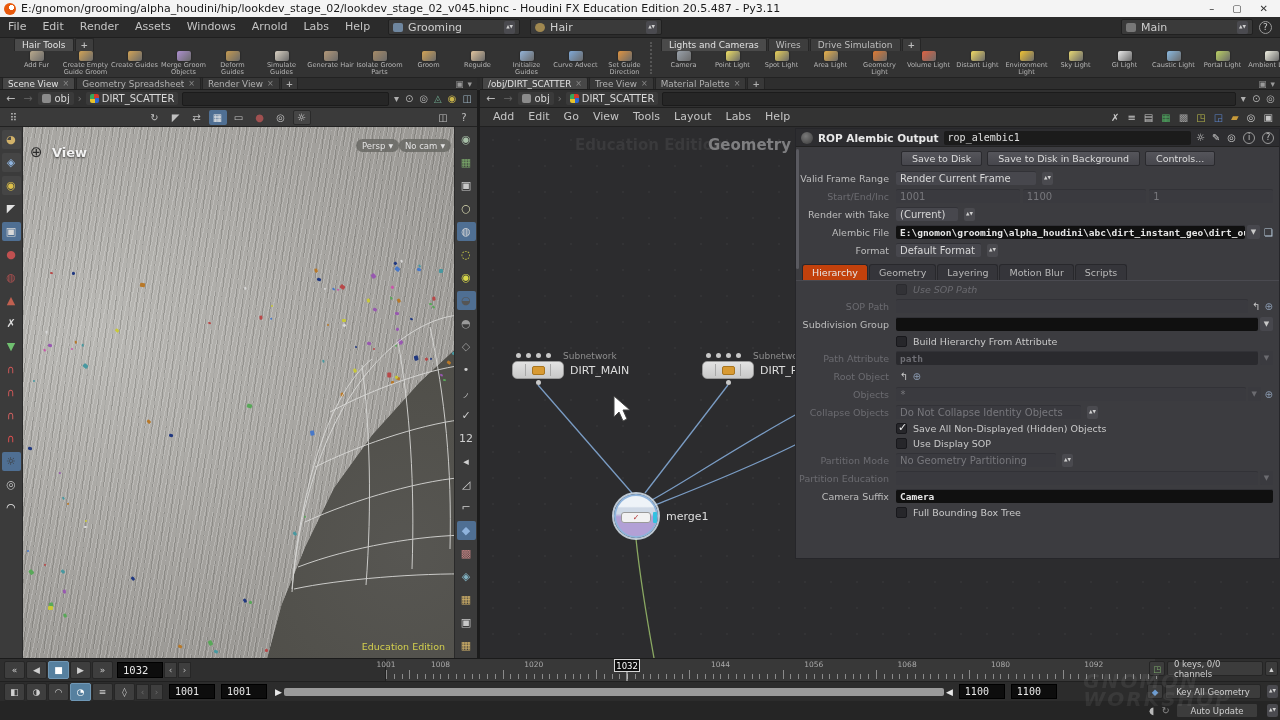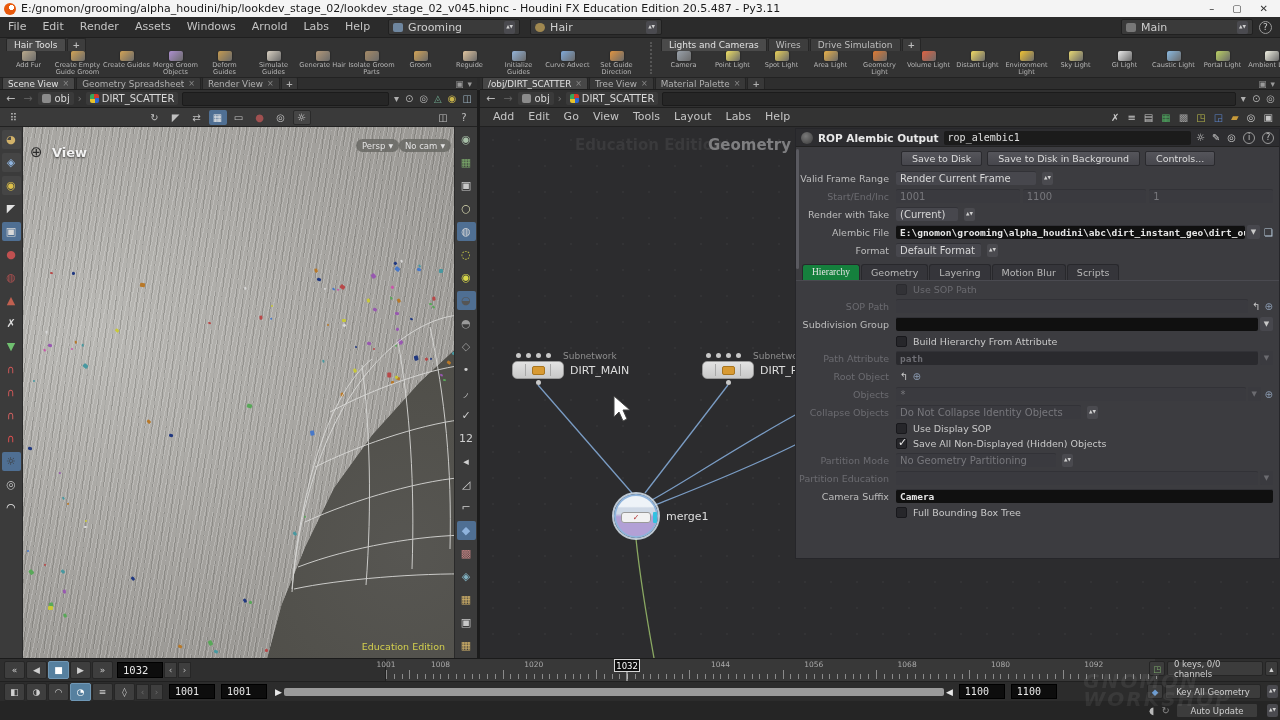--- a/index.html
+++ b/index.html
@@ -123,21 +123,21 @@
   .dda{width:13px;height:14px;background:#47474d;border-radius:2px;display:flex;align-items:center;justify-content:center;font-size:7px;color:#c8c8c8;}
   .prow.dim .dda{color:#6b6b70;background:#3a3a3f;}
   .cb{width:11px;height:11px;background:#26262a;border:1px solid #18181c;border-radius:2px;margin-right:6px;flex:0 0 auto;position:relative;}
   .cb.on::after{content:"✓";position:absolute;left:1px;top:-3px;color:#ececec;font-size:11px;}
   .cb.dim{opacity:.45;}
   .cblabel{color:#c9c9c9;font-size:9.5px;}
   .prow.dim .cblabel{color:#6b6b70;}
   .indent{padding-left:105px;}
   .ptabs{display:flex;gap:1px;padding:3px 0 0 6px;border-bottom:1px solid #4a4a50;margin-top:2px;}
   .ptabb{background:#35353a;color:#b8b8b8;font-size:9.5px;padding:2px 9px;border-radius:3px 3px 0 0;border:1px solid #28282c;border-bottom:none;}
-  .ptabb.on{background:#15803d;color:#e6e6e6;font-family:Liberation Serif, serif;}
+  .ptabb.on{background:#c2410c;color:#e6e6e6;}
   .pscroll{position:absolute;left:0;top:20px;width:3px;height:120px;background:#5a5a60;border-radius:2px;}
 
   
   .playbar{left:0;top:658px;width:1280px;height:62px;background:#2f2f2f;border-top:1px solid #1b1b1b;}
   .prow1{position:absolute;left:0;top:0;width:1280px;height:22px;display:flex;align-items:center;}
   .tbn{width:21px;height:18px;background:#3e3e3e;border:1px solid #262626;border-radius:2px;margin-left:1px;display:flex;align-items:center;justify-content:center;color:#d0d0d0;font-size:9px;}
   .tbn.hl{background:#56809f;border-color:#6f97b5;color:#fff;}
   .framebox{width:46px;height:16px;background:#0d0d0d;border:1px solid #000;color:#e8e8e8;font-family:"DejaVu Sans Mono",monospace;font-size:10.5px;display:flex;align-items:center;padding-left:5px;margin-left:4px;}
   .stepbtn{width:13px;height:16px;background:#3e3e3e;border:1px solid #262626;display:flex;align-items:center;justify-content:center;color:#b8b8b8;font-size:9px;margin-left:1px;}
   .ruler{position:absolute;left:385px;top:0;width:770px;height:22px;background:#383838;border-left:1px solid #222;}
@@ -195,21 +195,21 @@
       <div class="combo" style="margin-left:0;">
         <span class="cico" style="background:#777;"></span>
         <span class="cw">Main</span>
         <span class="spin">▲▼</span>
       </div>
       <div class="qcircle">?</div>
     </div>
   </div>
 
   <div class="abs shelf">
-    <div class="shelfhalf" style="left:0;width:648px;">
+    <div class="shelfhalf" style="left:8px;width:648px;">
       <div class="stabs">
         <div class="stab on">Hair Tools</div>
         <div class="stab add">+</div>
       </div>
       <div class="stools" id="shelf-left-tools">
           <div class="tool">
             <div class="ticon" style="background: linear-gradient(135deg, rgb(185, 169, 140), rgb(106, 106, 106));"></div>
             <div class="tlabel">Add Fur</div>
           </div>
           <div class="tool">
@@ -752,21 +752,21 @@
 
 
         <div class="ptabs" id="param-tabs">
             <div class="ptabb on">Hierarchy</div>
             <div class="ptabb">Geometry</div>
             <div class="ptabb">Layering</div>
             <div class="ptabb">Motion Blur</div>
             <div class="ptabb">Scripts</div>
           </div>
 
-        <div class="prow dim" style="height:16px;">
+        <div class="prow dim" style="height:16px;font-style:italic;">
           <div class="plabel"></div>
           <div class="cb dim"></div>
           <div class="cblabel">Use SOP Path</div>
         </div>
         <div class="prow dim">
           <div class="plabel">SOP Path</div>
           <div class="fld" style="flex:1;"></div>
           <span style="margin-left:4px;color:#c8c8c8;">↰</span>
           <span style="margin-left:4px;color:#8a9ab0;">⊕</span>
         </div>
@@ -798,27 +798,27 @@
         </div>
         <div class="prow dim">
           <div class="plabel">Collapse Objects</div>
           <div class="ddwrap">
             <div class="fld" style="width:185px;">Do Not Collapse Identity Objects</div>
             <span class="spin">▲▼</span>
           </div>
         </div>
         <div class="prow" style="height:15px;">
           <div class="plabel"></div>
+          <div class="cb on"></div>
+          <div class="cblabel">Save All Non-Displayed (Hidden) Objects</div>
+        </div>
+        <div class="prow" style="height:15px;">
+          <div class="plabel"></div>
           <div class="cb"></div>
           <div class="cblabel">Use Display SOP</div>
-        </div>
-        <div class="prow" style="height:15px;">
-          <div class="plabel"></div>
-          <div class="cb on"></div>
-          <div class="cblabel">Save All Non-Displayed (Hidden) Objects</div>
         </div>
         <div class="prow dim">
           <div class="plabel">Partition Mode</div>
           <div class="ddwrap">
             <div class="fld" style="width:160px;">No Geometry Partitioning</div>
             <span class="spin">▲▼</span>
           </div>
         </div>
         <div class="prow dim">
           <div class="plabel">Partition Education</div>

